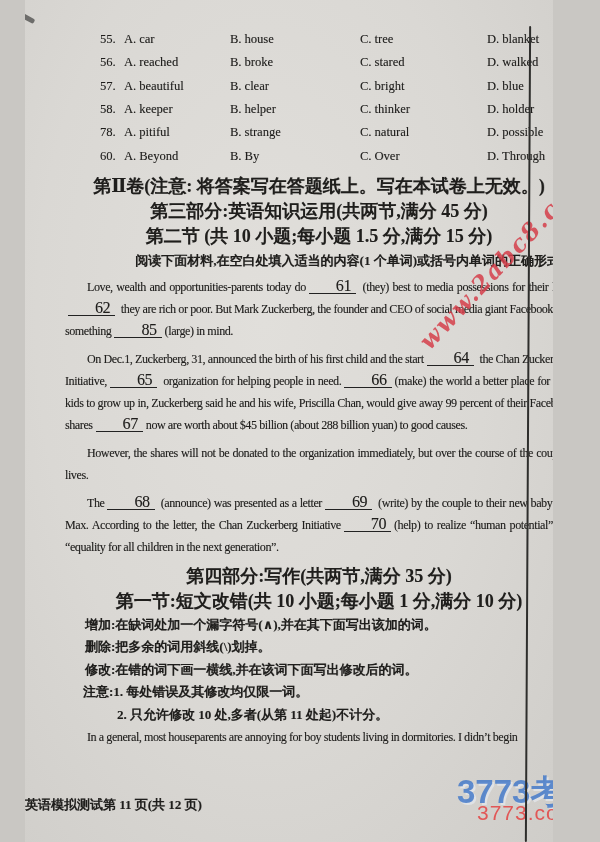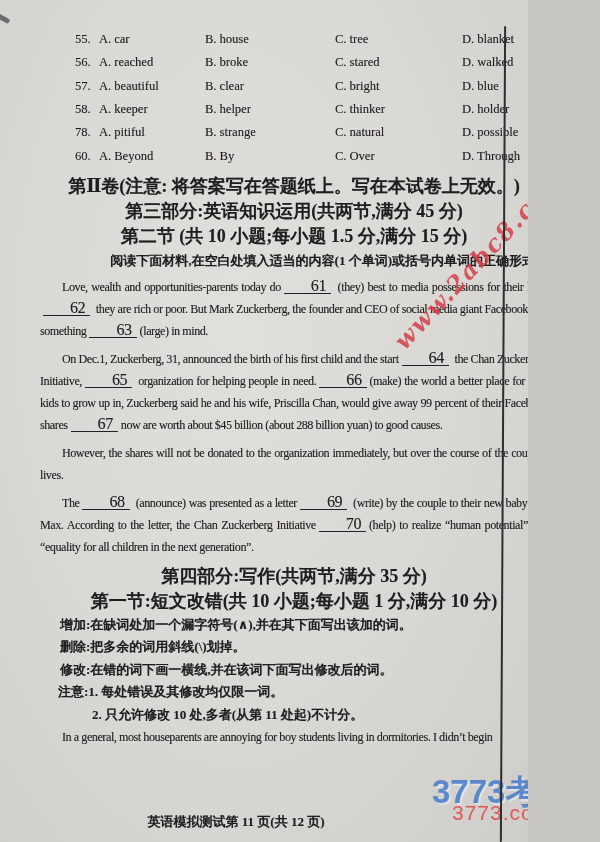--- a/index.html
+++ b/index.html
@@ -1,20 +1,21 @@
 <!DOCTYPE html>
 <html><head>
 <meta charset="utf-8">
 <style>
   html,body{margin:0;padding:0;background:#c9c7c3;}
   .page{
     position:relative;width:528px;height:842px;overflow:hidden;
     background:radial-gradient(ellipse at 45% 38%, #e1dfdb 0%, #dad8d4 55%, #cfcdc9 100%);
     font-family:"Liberation Serif","DejaVu Serif",serif;
     color:#1f1e1c;
+    margin-left:25px;
   }
   .content{position:absolute;left:40px;top:28px;width:508px;}
   
   .qblock{padding-left:35px;}
   .qrow{display:grid;grid-template-columns:24px 106px 130px 127px 1fr;height:23.3px;align-items:center;
         font-size:12.5px;text-shadow:0.3px 0.3px 0.5px rgba(40,40,40,.35);}
   
   .h{font-weight:bold;text-align:center;line-height:25px;font-size:18px;
      text-shadow:0.3px 0.3px 0.5px rgba(40,40,40,.35);}
   .hgap{margin-top:6px;}
@@ -28,21 +29,21 @@
   
   .en{margin:0 0 6px 0;font-size:12px;line-height:22px;letter-spacing:-0.4px;
       text-align:justify;text-indent:22px;
       text-shadow:0.3px 0.3px 0.5px rgba(40,40,40,.35);}
   .en.first{margin-top:4px;}
   .en.gap{margin-top:6px;}
   .en.nowrap{white-space:nowrap;text-align:left;}
   .blank{display:inline-block;min-width:26px;padding:0 5px;margin:0 3px;text-align:center;
          border-bottom:1.2px solid #222;font-size:16px;line-height:14px;}
   
-  .footer{position:absolute;left:0;right:56px;bottom:11px;text-align:center;
+  .footer{position:absolute;left:0;right:56px;bottom:28px;text-align:left;
           font-size:13px;font-weight:bold;
           text-shadow:0.3px 0.3px 0.5px rgba(40,40,40,.35);}
   
   .wm-diagonal{position:absolute;left:480px;top:258px;white-space:nowrap;
     transform:translate(-50%,-50%) rotate(-47deg);
     font-family:"DejaVu Serif",serif;font-style:italic;font-weight:bold;
     font-size:24px;letter-spacing:2px;color:rgba(213,62,74,.85);}
   .wm-site{position:absolute;left:432px;top:770px;white-space:nowrap;
     font-family:"Liberation Sans",sans-serif;font-weight:bold;font-size:33px;letter-spacing:0;
     color:rgba(64,118,200,.82);text-shadow:2px 2px 0 rgba(235,240,250,.55);}
@@ -104,21 +105,21 @@
         <span>C. Over</span>
         <span>D. Through</span>
       </div>
     </div>
 
     <div class="h hgap">第Ⅱ卷(注意: 将答案写在答题纸上。写在本试卷上无效。)</div>
     <div class="h">第三部分:英语知识运用(共两节,满分 45 分)</div>
     <div class="h">第二节 (共 10 小题;每小题 1.5 分,满分 15 分)</div>
     <div class="cn intro-cloze">阅读下面材料,在空白处填入适当的内容(1 个单词)或括号内单词的正确形式。</div>
 
-    <p class="en first"><span>Love, wealth and opportunities-parents today do</span><span class="blank">61</span><span> (they) best to media possessions for their kids,</span><span class="blank">62</span><span> they are rich or poor. But Mark Zuckerberg, the founder and CEO of social media giant Facebook, has something</span><span class="blank">63</span><span>(large) in mind.</span></p>
+    <p class="en first"><span>Love, wealth and opportunities-parents today do</span><span class="blank">61</span><span> (they) best to media possessions for their kids,</span><span class="blank">62</span><span> they are rich or poor. But Mark Zuckerberg, the founder and CEO of social media giant Facebook, has something</span><span class="blank">85</span><span>(large) in mind.</span></p>
     <p class="en gap"><span>On Dec.1, Zuckerberg, 31, announced the birth of his first child and the start</span><span class="blank">64</span><span> the Chan Zuckerberg Initiative,</span><span class="blank">65</span><span> organization for helping people in need.</span><span class="blank">66</span><span>(make) the world a better place for their kids to grow up in, Zuckerberg said he and his wife, Priscilla Chan, would give away 99 percent of their Facebook shares</span><span class="blank">67</span><span>now are worth about $45 billion (about 288 billion yuan) to good causes.</span></p>
     <p class="en"><span>However, the shares will not be donated to the organization immediately, but over the course of the couple’s lives.</span></p>
     <p class="en"><span>The</span><span class="blank">68</span><span> (announce) was presented as a letter</span><span class="blank">69</span><span> (write) by the couple to their new baby girl, Max. According to the letter, the Chan Zuckerberg Initiative</span><span class="blank">70</span><span>(help) to realize “human potential” and “equality for all children in the next generation”.</span></p>
 
     <div class="h hgap">第四部分:写作(共两节,满分 35 分)</div>
     <div class="h">第一节:短文改错(共 10 小题;每小题 1 分,满分 10 分)</div>
     <div class="cn rule">增加:在缺词处加一个漏字符号(∧),并在其下面写出该加的词。</div>
     <div class="cn rule">删除:把多余的词用斜线(\)划掉。</div>
     <div class="cn rule">修改:在错的词下画一横线,并在该词下面写出修改后的词。</div>
     <div class="cn note1">注意:1. 每处错误及其修改均仅限一词。</div>

